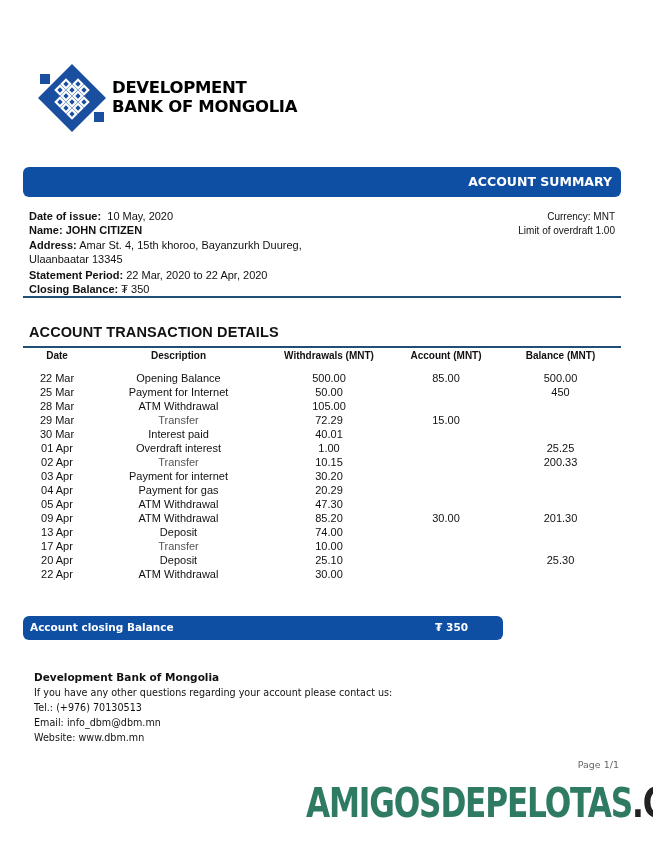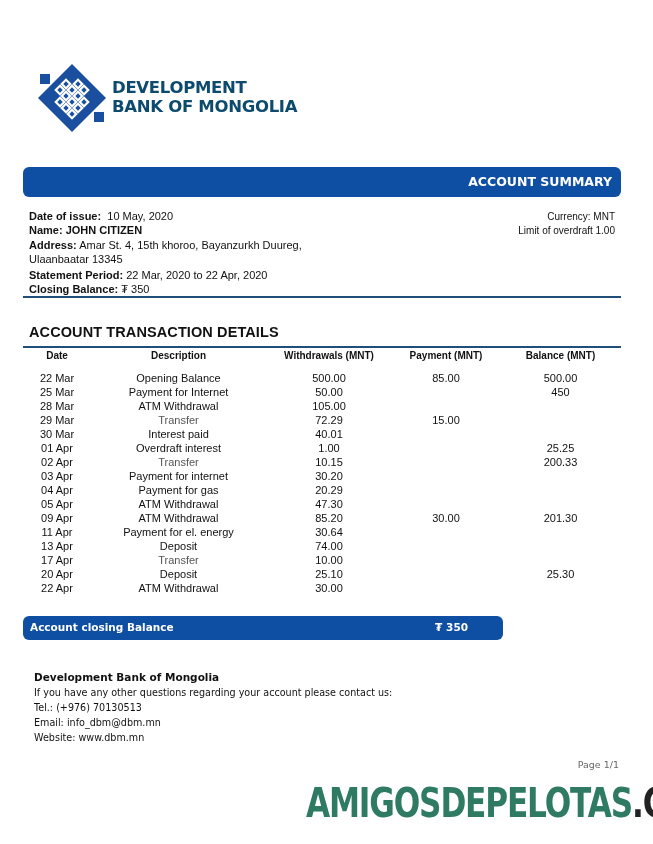--- a/index.html
+++ b/index.html
@@ -2,21 +2,21 @@
 <html><head>
 <meta charset="utf-8">
 <style>
   html, body { margin: 0; padding: 0; background: #ffffff; }
   body { width: 653px; height: 844px; position: relative; overflow: hidden;
          font-family: "Liberation Sans", sans-serif; color: #111; }
   .abs { position: absolute; }
 
   
   .logo { left: 36px; top: 62px; width: 72px; height: 72px; }
-  .brand { left: 112px; top: 78px; color: #0c4a6e; font-family: "DejaVu Sans", sans-serif;
+  .brand { left: 112px; top: 78px; color: #000000; font-family: "DejaVu Sans", sans-serif;
            font-size: 16.5px; line-height: 19px; font-weight: bold; letter-spacing: -0.3px; }
 
   
   .bar { background: #0f4fa3; color: #fff; border-radius: 6px; }
   .summary-bar { left: 23px; top: 167px; width: 598px; height: 30px; }
   .summary-bar span { position: absolute; right: 9px; top: 7px; font-family: "DejaVu Sans", sans-serif;
                       font-size: 12.5px; font-weight: bold; }
 
   .info { left: 29px; top: 209px; font-size: 11px; line-height: 14.3px; }
   .info b { font-weight: bold; }
@@ -126,21 +126,21 @@
 
 <div class="abs section-title">ACCOUNT TRANSACTION DETAILS</div>
 <div class="abs rule-dark rule2"></div>
 
 <table class="tx">
   <thead>
     <tr>
       <th class="c-date">Date</th>
       <th class="c-desc">Description</th>
       <th class="c-wd">Withdrawals (MNT)</th>
-      <th class="c-dep">Payment (MNT)</th>
+      <th class="c-dep">Account (MNT)</th>
       <th class="c-bal">Balance (MNT)</th>
     </tr>
   </thead>
   <tbody id="tx-body">
     <tr class="spacer">
         <td colspan="5"></td>
       </tr>
   <tr>
         <td class="c-date">22 Mar</td>
         <td class="c-desc">Opening Balance</td>
@@ -212,27 +212,20 @@
         <td class="c-bal"></td>
       </tr>
       <tr>
         <td class="c-date">09 Apr</td>
         <td class="c-desc">ATM Withdrawal</td>
         <td class="c-wd">85.20</td>
         <td class="c-dep">30.00</td>
         <td class="c-bal">201.30</td>
       </tr>
       <tr>
-        <td class="c-date">11 Apr</td>
-        <td class="c-desc">Payment for el. energy</td>
-        <td class="c-wd">30.64</td>
-        <td class="c-dep"></td>
-        <td class="c-bal"></td>
-      </tr>
-      <tr>
         <td class="c-date">13 Apr</td>
         <td class="c-desc">Deposit</td>
         <td class="c-wd">74.00</td>
         <td class="c-dep"></td>
         <td class="c-bal"></td>
       </tr>
       <tr>
         <td class="c-date">17 Apr</td>
         <td class="c-desc muted">Transfer</td>
         <td class="c-wd">10.00</td>

